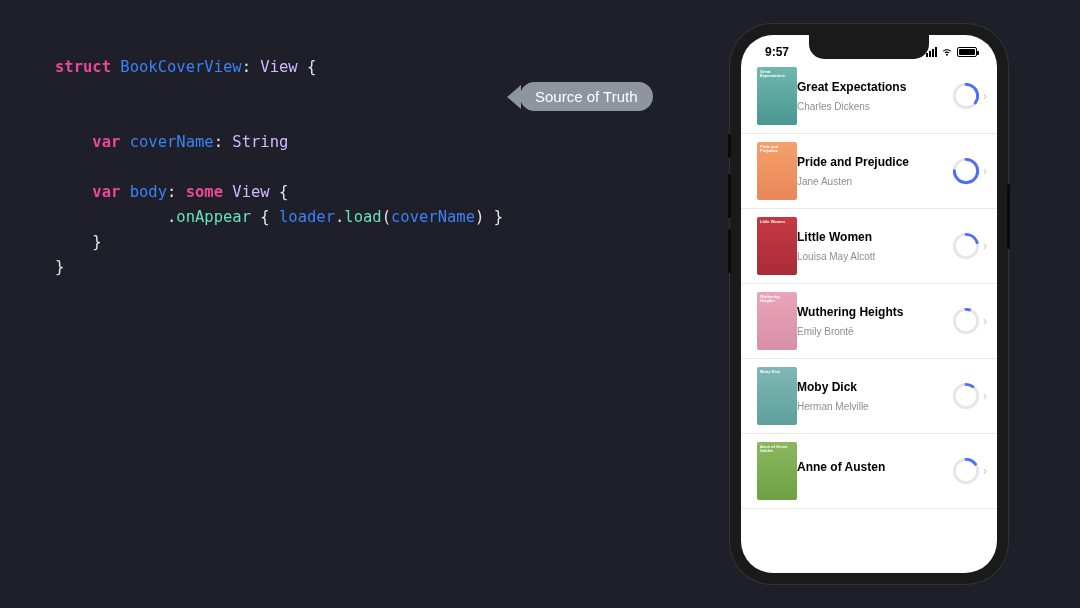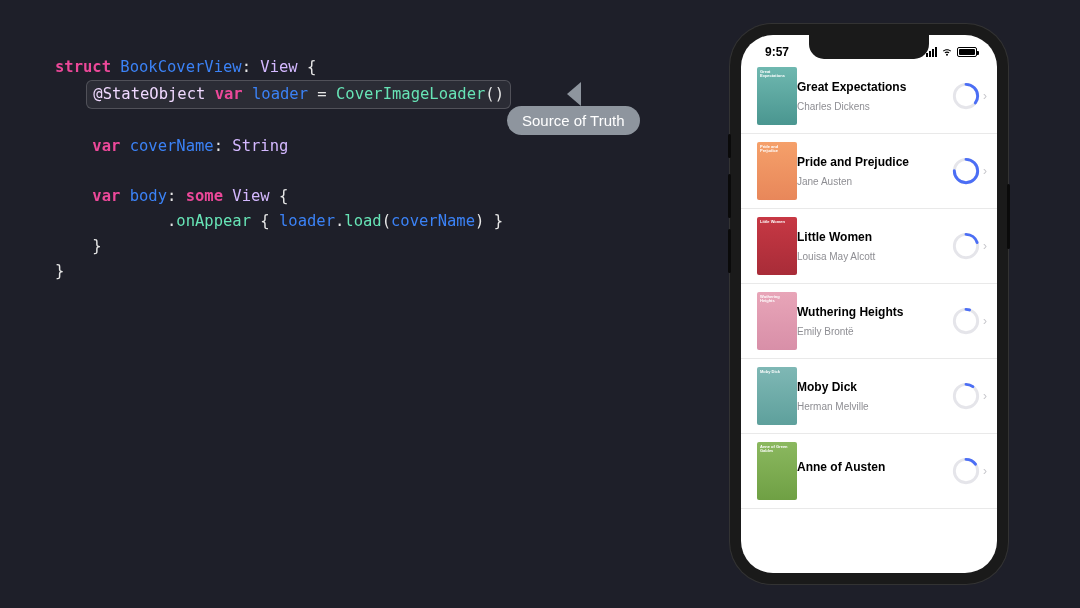--- a/index.html
+++ b/index.html
@@ -34,21 +34,20 @@
       margin-left: -6px;
       position: relative;
     }
     
     .callout {
       position: absolute;
       left: 507px;
       top: 82px;
       display: flex;
       align-items: center;
-      flex-direction: column;
     }
     .callout-arrow {
       width: 0; height: 0;
       border-top: 12px solid transparent;
       border-bottom: 12px solid transparent;
       border-right: 14px solid #8e959e;
       margin-right: -1px;
     }
     .callout-pill {
       background: #8e959e;
@@ -155,21 +154,21 @@
     .btn-left1 { left:-2px; top:110px; width:3px; height:24px; }
     .btn-left2 { left:-2px; top:150px; width:3px; height:44px; }
     .btn-left3 { left:-2px; top:205px; width:3px; height:44px; }
     .btn-right { right:-2px; top:160px; width:3px; height:65px; }
   </style>
 </head>
 <body>
 
 <div class="code-area" id="code-area">
     <div><span class="kw-pink">struct </span><span class="kw-cyan">BookCoverView</span><span class="punct">: </span><span class="type">View</span><span class="punct"> {</span></div>
-    <div><span>    </span><span class="highlighted-line"><span class="attr">@StateObject </span><span class="kw-pink">var </span><span class="kw-cyan">loader</span><span class="punct"> = </span><span class="kw-green">CoverImageLoader</span><span class="punct">()</span></span></div>
+    <div><span>    </span></div>
     <div>&nbsp;</div>
     <div><span class="">    </span><span class="kw-pink">var </span><span class="kw-cyan">coverName</span><span class="punct">: </span><span class="type">String</span></div>
     <div>&nbsp;</div>
     <div><span class="">    </span><span class="kw-pink">var </span><span class="kw-cyan">body</span><span class="punct">: </span><span class="kw-pink">some </span><span class="type">View</span><span class="punct"> {</span></div>
     <div><span class="punct">            .</span><span class="kw-green">onAppear</span><span class="punct"> { </span><span class="kw-cyan">loader</span><span class="punct">.</span><span class="kw-green">load</span><span class="punct">(</span><span class="kw-cyan">coverName</span><span class="punct">) }</span></div>
     <div><span class="punct">    }</span></div>
     <div><span class="punct">}</span></div>
   </div>
 
 <div class="callout">

